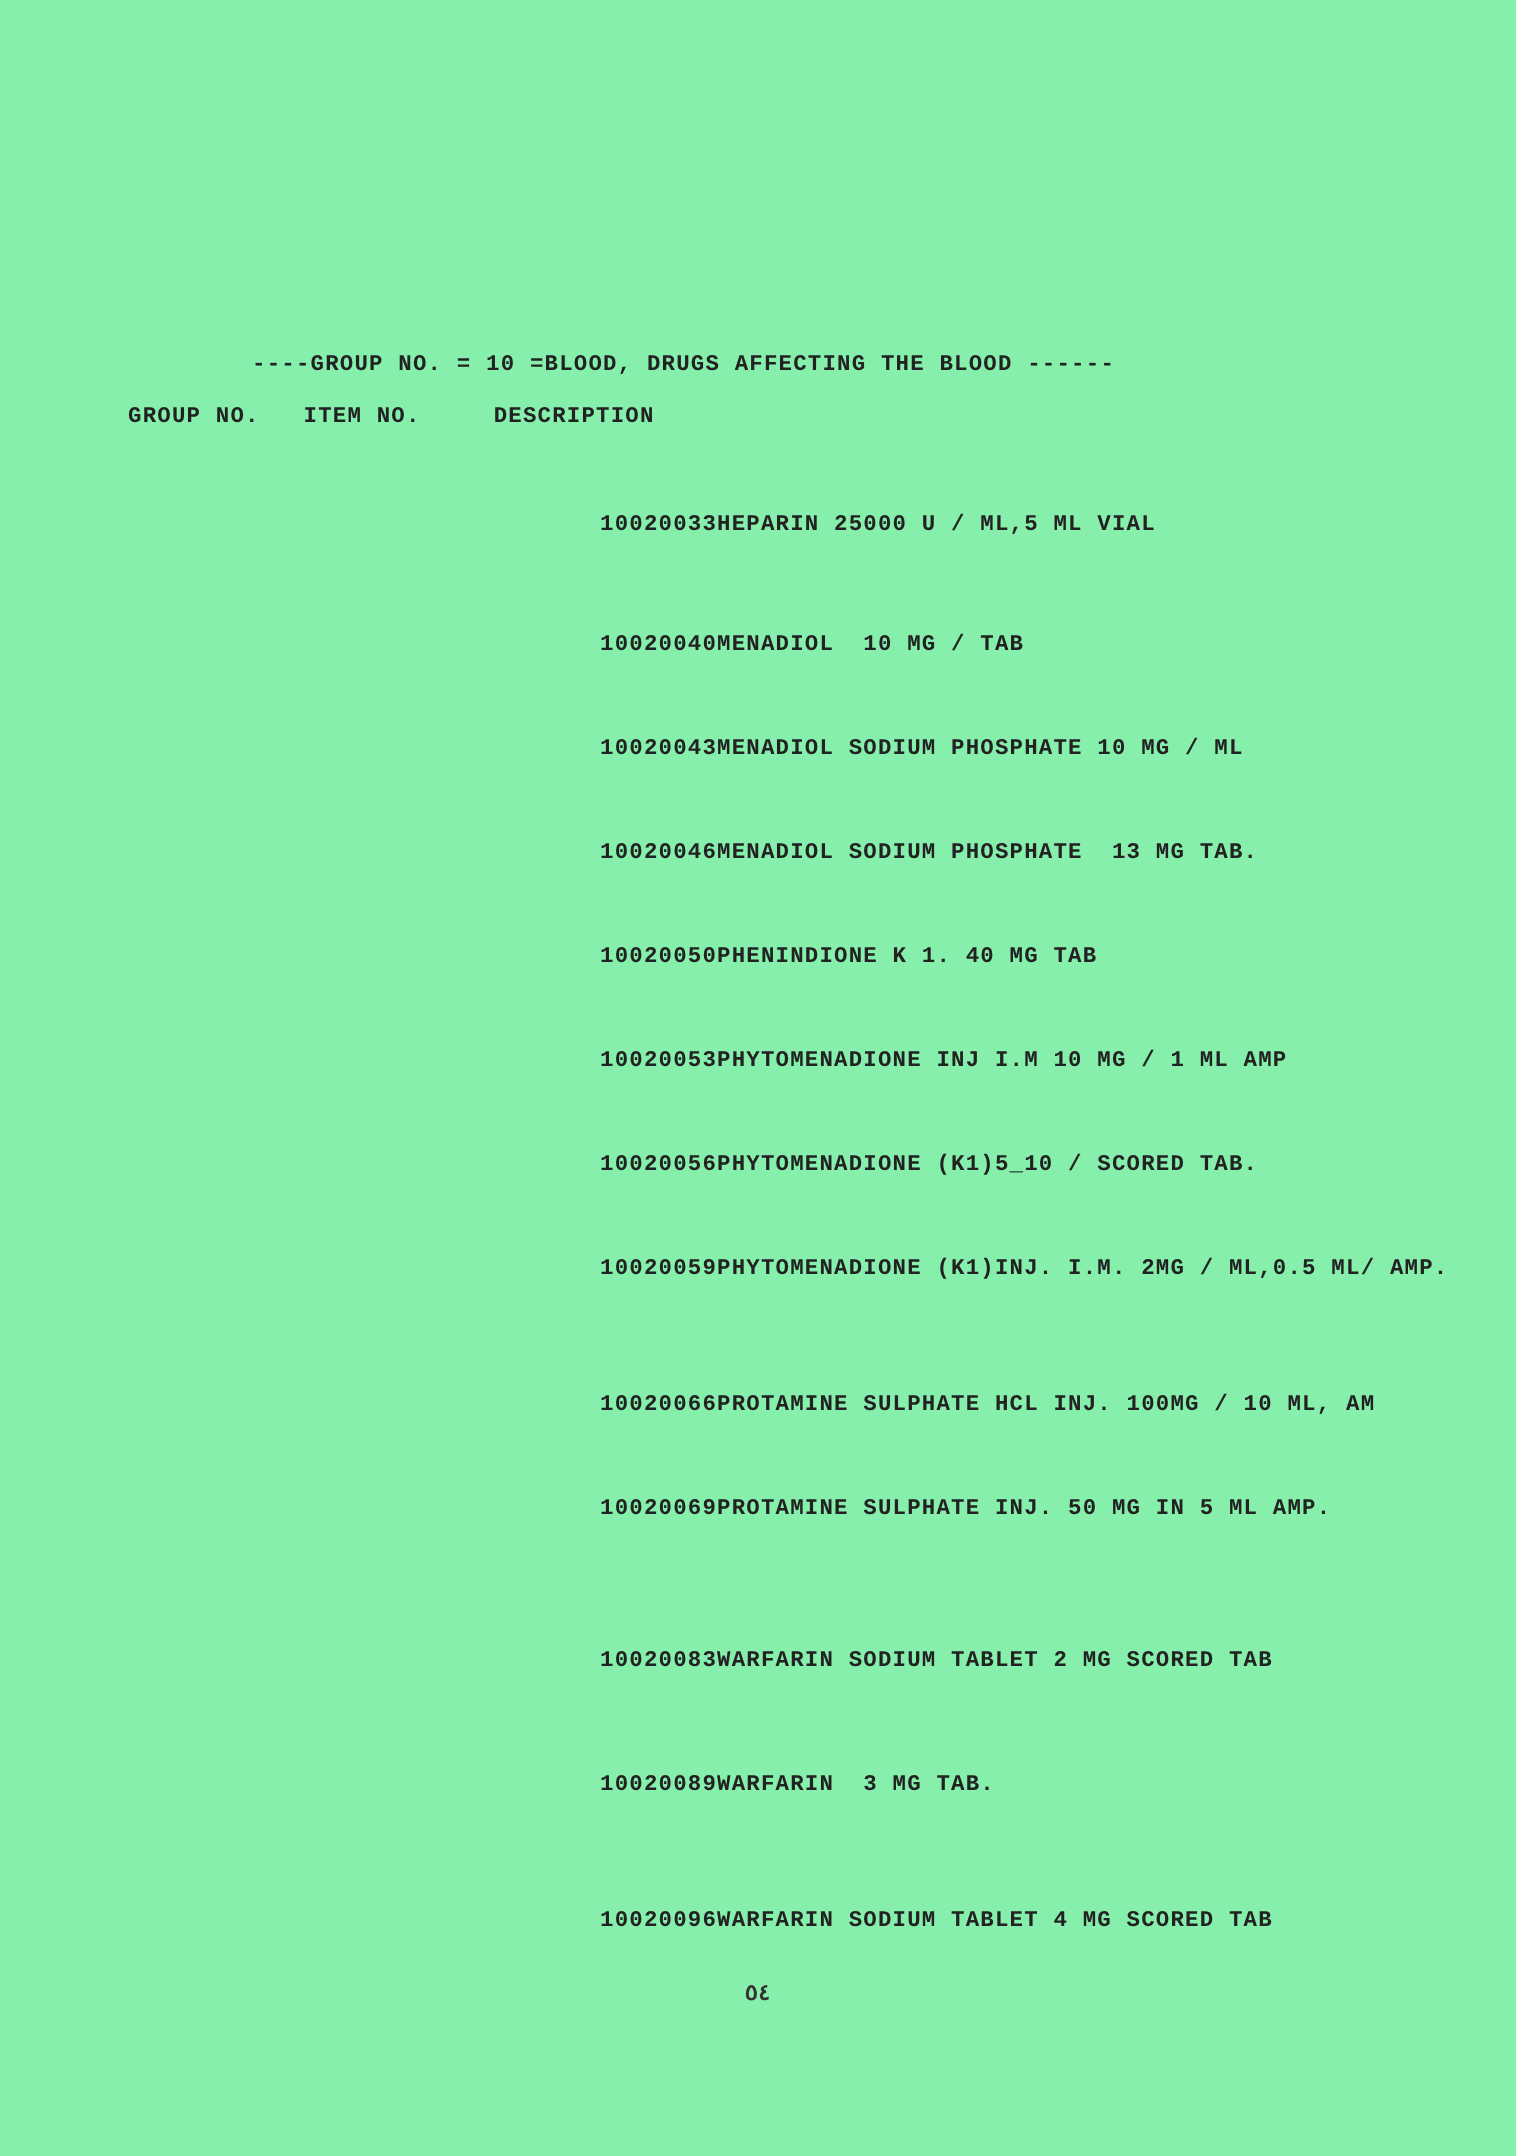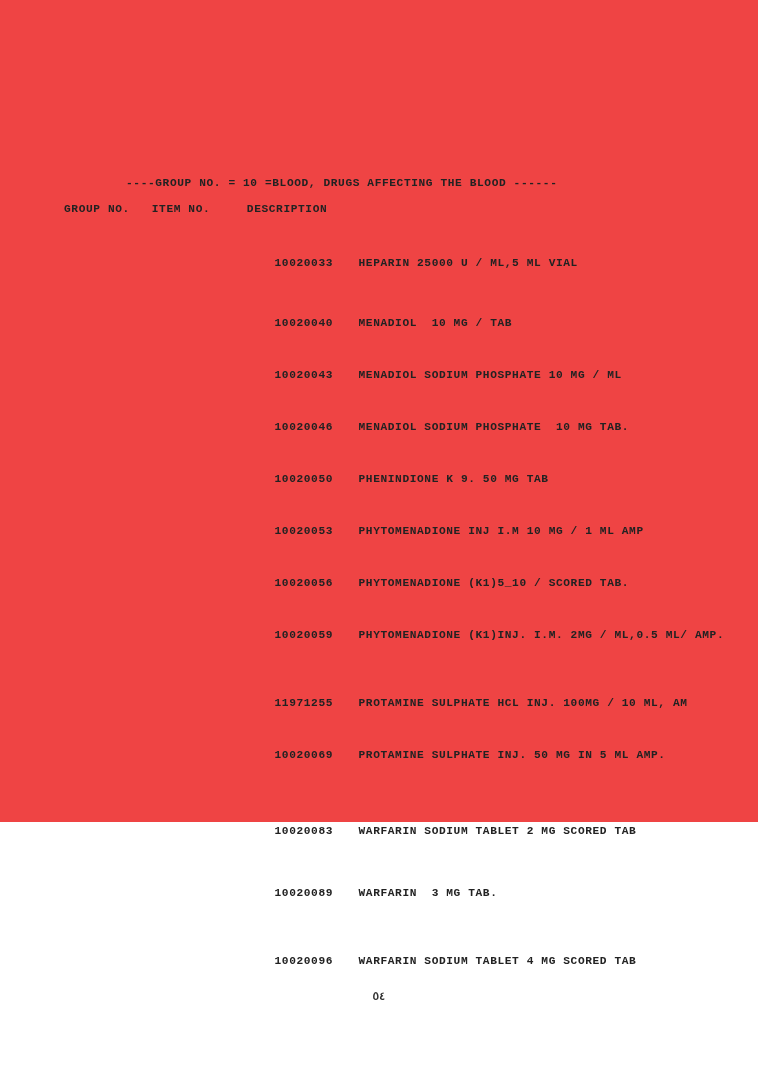--- a/index.html
+++ b/index.html
@@ -12,22 +12,22 @@
     height: 1078px;
     position: relative;
     font-family: "Liberation Mono", "DejaVu Sans Mono", monospace;
     color: #1a1a1a;
     overflow: hidden;
   }
   .page {
     position: absolute;
     left: 0; top: 0;
     width: 758px;
-    height: 822px;
-    background: #ef4444;
+    height: 1078px;
+    background: #86efac;
   }
   .doc {
     position: absolute;
     left: 0;
     top: 176px;
     width: 758px;
   }
   .line {
     font-size: 11.2px;
     letter-spacing: 0.6px;
@@ -44,20 +44,21 @@
     margin-top: 12px;
   }
   .row {
     padding-left: 216px;
     display: block;
     white-space: pre;
   }
   .row .item {
     display: inline-block;
     width: 84px;
+    text-align: right;
   }
   .row .desc {
     display: inline-block;
   }
   .gap-sm { height: 10px; }
   .gap-md { height: 18px; }
   .gap-lg { height: 26px; }
   .gap-xl { height: 34px; }
   .section-row {
     padding-left: 150px;
@@ -100,45 +101,45 @@
     <div>
       <div class="line row">
         <span class="item">10020040</span><span class="desc">MENADIOL  10 MG / TAB</span>
       </div>
       <div class="gap-sm"></div>
       <div class="line row">
         <span class="item">10020043</span><span class="desc">MENADIOL SODIUM PHOSPHATE 10 MG / ML</span>
       </div>
       <div class="gap-sm"></div>
       <div class="line row">
-        <span class="item">10020046</span><span class="desc">MENADIOL SODIUM PHOSPHATE  10 MG TAB.</span>
+        <span class="item">10020046</span><span class="desc">MENADIOL SODIUM PHOSPHATE  13 MG TAB.</span>
       </div>
       <div class="gap-sm"></div>
       <div class="line row">
-        <span class="item">10020050</span><span class="desc">PHENINDIONE K 9. 50 MG TAB</span>
+        <span class="item">10020050</span><span class="desc">PHENINDIONE K 1. 40 MG TAB</span>
       </div>
       <div class="gap-sm"></div>
       <div class="line row">
         <span class="item">10020053</span><span class="desc">PHYTOMENADIONE INJ I.M 10 MG / 1 ML AMP</span>
       </div>
       <div class="gap-sm"></div>
       <div class="line row">
         <span class="item">10020056</span><span class="desc">PHYTOMENADIONE (K1)5_10 / SCORED TAB.</span>
       </div>
       <div class="gap-sm"></div>
       <div class="line row">
         <span class="item">10020059</span><span class="desc">PHYTOMENADIONE (K1)INJ. I.M. 2MG / ML,0.5 ML/ AMP.</span>
       </div>
     </div>
 
     <div class="gap-lg"></div>
 
     <div>
       <div class="line row">
-        <span class="item">11971255</span><span class="desc">PROTAMINE SULPHATE HCL INJ. 100MG / 10 ML, AM</span>
+        <span class="item">10020066</span><span class="desc">PROTAMINE SULPHATE HCL INJ. 100MG / 10 ML, AM</span>
       </div>
       <div class="gap-sm"></div>
       <div class="line row">
         <span class="item">10020069</span><span class="desc">PROTAMINE SULPHATE INJ. 50 MG IN 5 ML AMP.</span>
       </div>
     </div>
 
     <div class="gap-xl"></div>
 
     <div>

